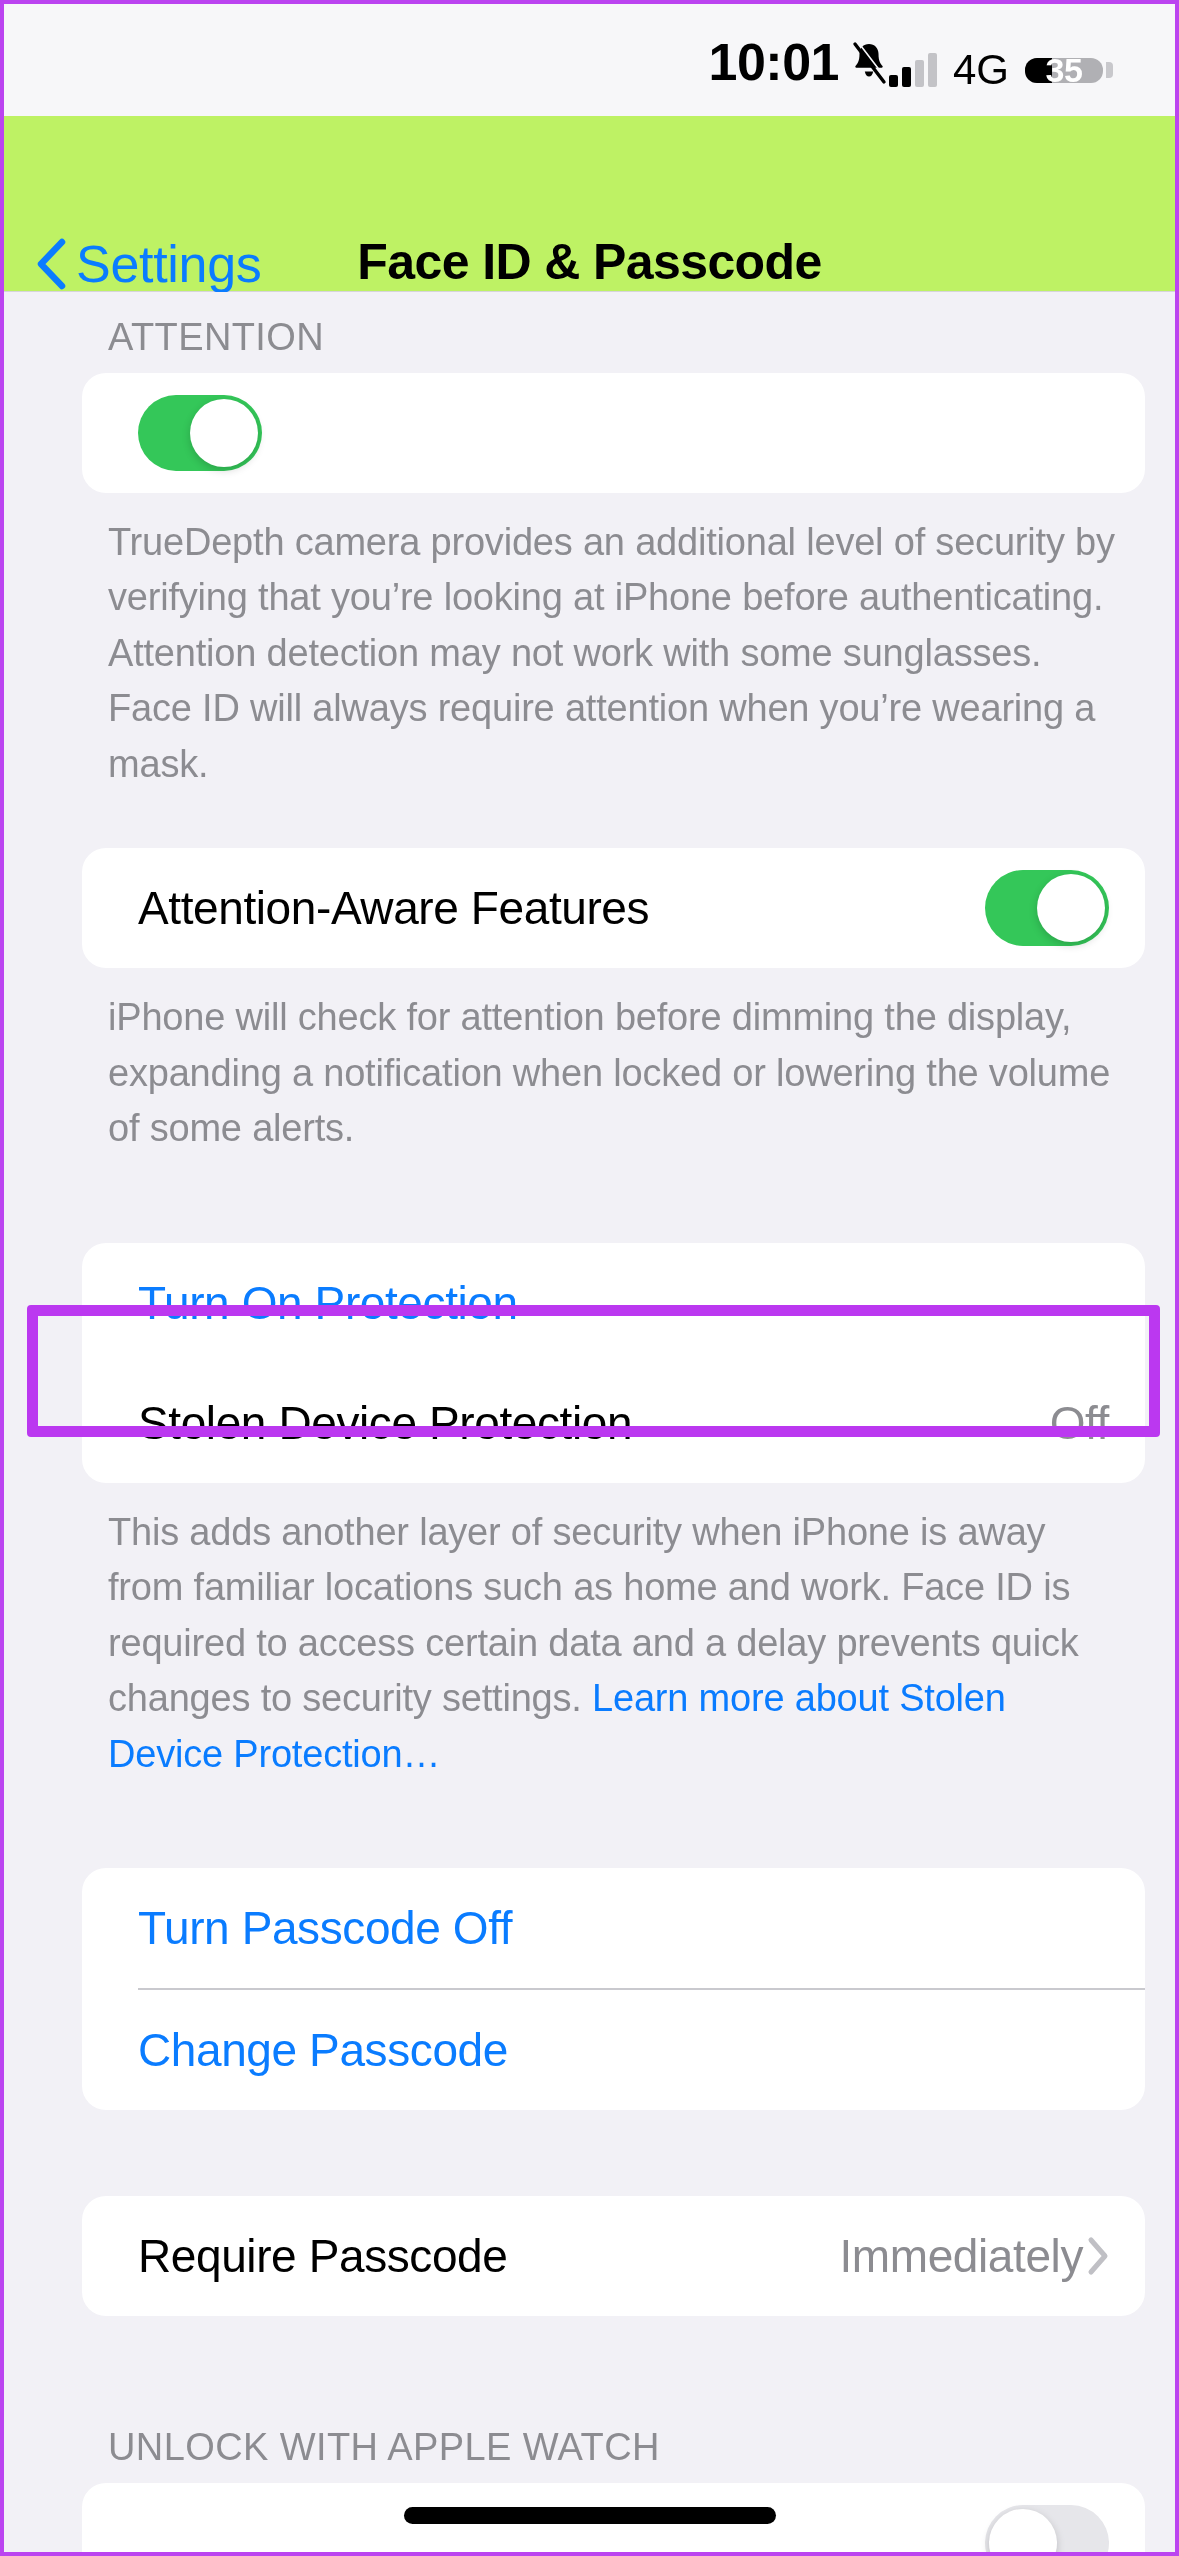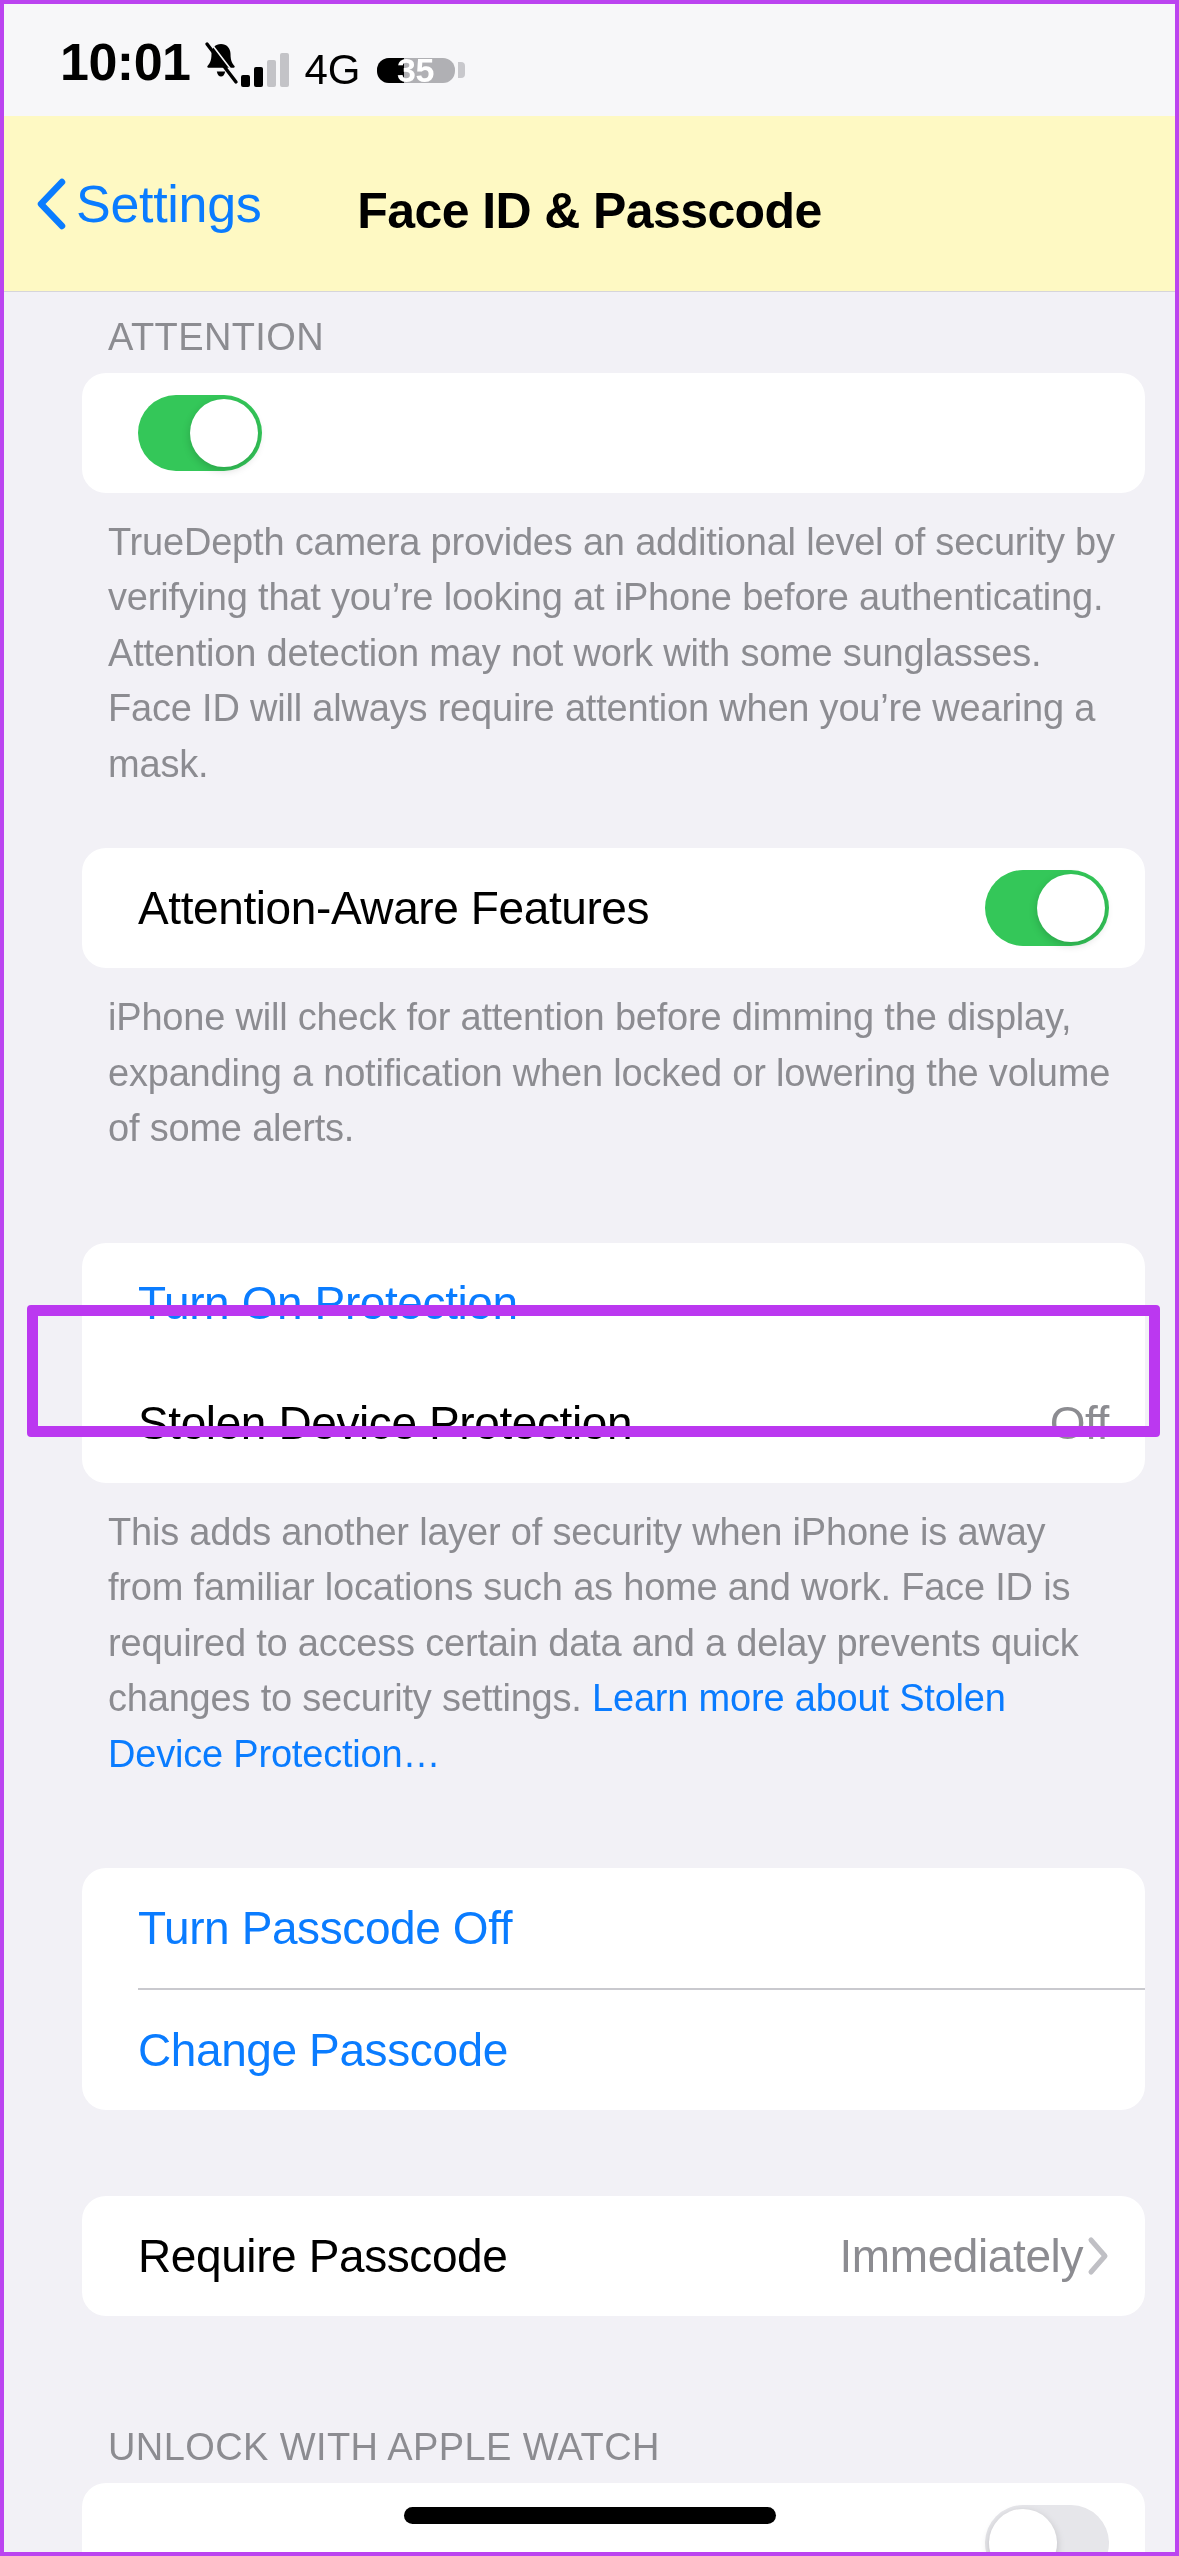--- a/index.html
+++ b/index.html
@@ -26,21 +26,21 @@
     overflow: hidden;
   }
 
   
   .status-bar {
     position: relative;
     height: 112px;
     background: #f7f7f9;
     display: flex;
     align-items: center;
-    justify-content: flex-start;
+    justify-content: flex-end;
     padding: 0 62px 0 56px;
   }
   .status-left {
     display: flex;
     align-items: center;
     gap: 10px;
   }
   .clock {
     font-size: 52px;
     font-weight: 600;
@@ -108,23 +108,23 @@
     height: 16px;
     border-radius: 0 4px 4px 0;
     background: #c8c8cc;
     margin-left: 3px;
   }
 
   
   .nav-bar {
     position: relative;
     height: 176px;
-    background: #fef9c3;
-    display: flex;
-    align-items: center;
+    background: #bef264;
+    display: flex;
+    align-items: flex-end;
     padding: 0 30px;
     border-bottom: 1px solid #d6d5da;
   }
   .nav-back {
     display: flex;
     align-items: center;
     gap: 8px;
     color: #0a7cff;
     cursor: pointer;
   }

